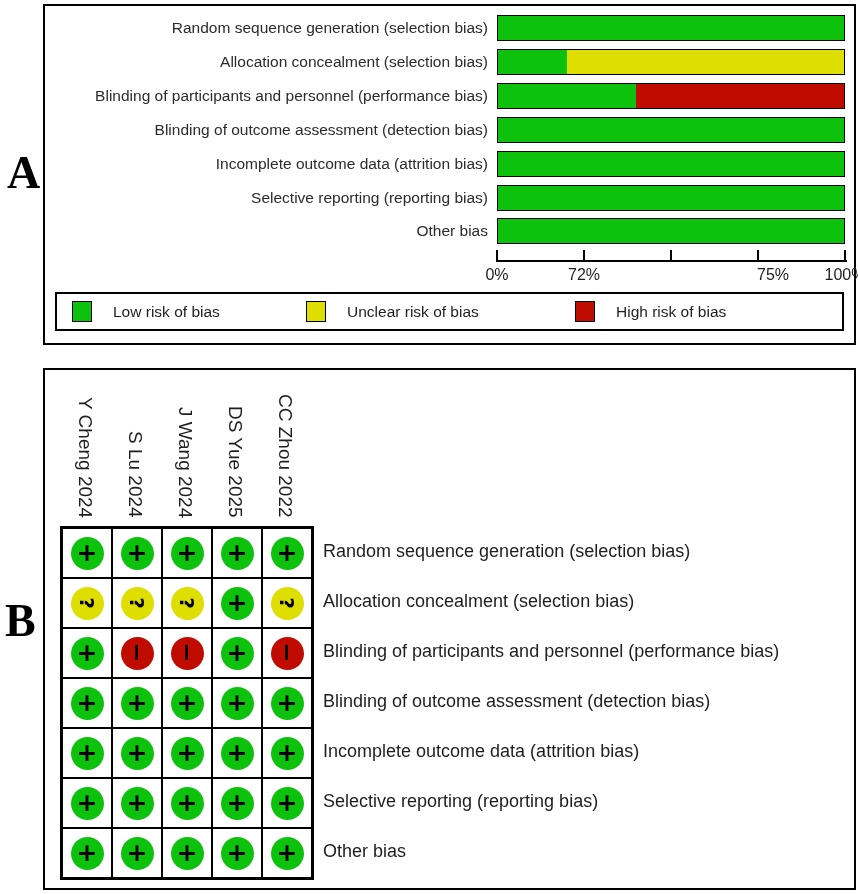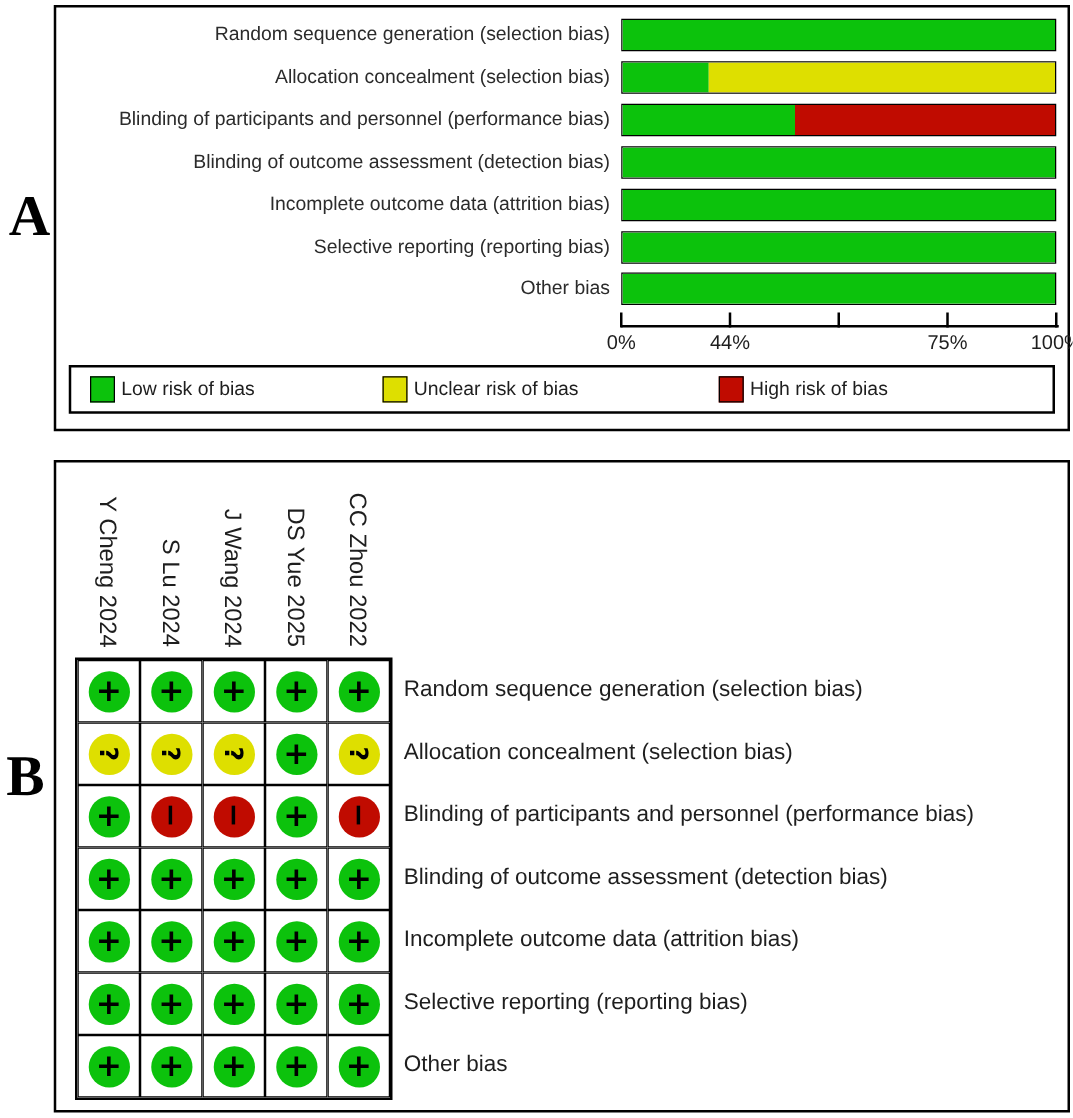--- a/index.html
+++ b/index.html
@@ -33,21 +33,21 @@
   .axis-tick-label {
     position:absolute; top:260px; width:60px; text-align:center;
     font-size:16px; color:#1e1e1e;
   }
   #a-legend {
     position:absolute; left:10px; top:286px; width:789px; height:39px;
     border:2px solid #000; background:#fff;
   }
   .legend-item { position:absolute; top:0; height:100%; display:flex; align-items:center; }
   .legend-swatch { width:20px; height:21px; border:1.5px solid #000; margin-right:5px; flex:0 0 auto; }
-  .legend-label { font-size:15.5px; white-space:nowrap; color:#1e1e1e; }
+  .legend-label { font-size:15.5px; white-space:nowrap; color:#1e1e1e;margin-left:16px; }
 
   
   .b-colhead {
     position:absolute; top:8px; height:140px; width:26px;
     display:flex; align-items:flex-end; justify-content:center;
   }
   .b-colhead span {
     writing-mode:vertical-lr; font-size:19px; white-space:nowrap; color:#1e1e1e;
   }
   #b-grid {
@@ -110,25 +110,25 @@
         <div class="a-label" style="top: 212px;">Other bias</div>
         <div class="a-bar" style="top: 212px;">
           <div class="bar-seg" style="width: 100%; background: rgb(12, 194, 12);"></div>
         </div>
       </div>
     <div id="a-axis-line"></div>
     <div id="a-axis-ticks">
         <div class="axis-tick" style="left: 451px;"></div>
         <div class="axis-tick-label" style="left: 422px;">0%</div>
         <div class="axis-tick" style="left: 538px;"></div>
-        <div class="axis-tick-label" style="left: 509px;">44%</div>
+        <div class="axis-tick-label" style="left: 509px;">72%</div>
         <div class="axis-tick" style="left: 625px;"></div>
         <div class="axis-tick-label" style="left: 596px; margin-top: 28px;">50%</div>
         <div class="axis-tick" style="left: 712px;"></div>
-        <div class="axis-tick-label" style="left: 683px;">75%</div>
+        <div class="axis-tick-label" style="left: 698px;">75%</div>
         <div class="axis-tick" style="left: 799px;"></div>
         <div class="axis-tick-label" style="left: 770px;">100%</div>
       </div>
     <div id="a-legend">
         <div class="legend-item" style="left: 15px;">
           <div class="legend-swatch" style="background: rgb(12, 194, 12);"></div>
           <div class="legend-label">Low risk of bias</div>
         </div>
         <div class="legend-item" style="left: 518px;">
           <div class="legend-swatch" style="background: rgb(192, 11, 0);"></div>

